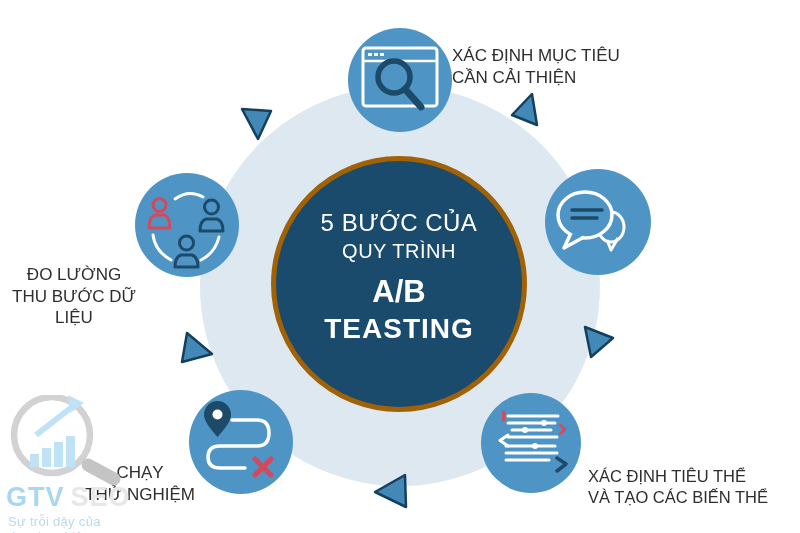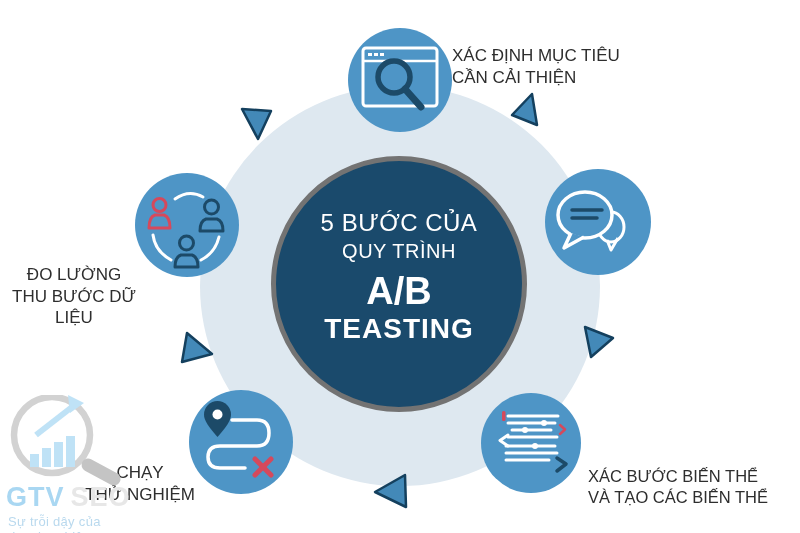--- a/index.html
+++ b/index.html
@@ -11,26 +11,26 @@
   
   .bg-ring{
     left:200px;top:86px;width:400px;height:400px;border-radius:50%;
     background:#DEE8F0;
   }
   
   .arrow-layer{left:0;top:0;width:800px;height:533px;}
   
   .center-circle{
     left:271px;top:156px;width:246px;height:246px;border-radius:50%;
-    background:#1A4A6C;border:5px solid #737373;
+    background:#1A4A6C;border:5px solid #a16207;
     color:#ffffff;text-align:center;box-sizing:content-box;
   }
   .center-circle .t1{margin-top:47px;font-size:24px;letter-spacing:.5px;line-height:29px;}
   .center-circle .t2{font-size:20px;letter-spacing:.5px;line-height:29px;}
-  .center-circle .t3{margin-top:7px;font-size:38px;font-weight:bold;line-height:37px;}
+  .center-circle .t3{margin-top:7px;font-size:31px;font-weight:bold;line-height:37px;}
   .center-circle .t4{font-size:28px;font-weight:bold;letter-spacing:1px;line-height:37px;}
   
   .step-circle{border-radius:50%;background:#4E95C6;}
   .step-circle svg{position:absolute;left:0;top:0;}
   
   .step-label{color:#2E2E2E;font-size:17px;line-height:22px;}
   .step-label span{display:block;}
   .lbl-top{left:452px;top:13px;margin-top:32px;}
   .lbl-right{left:633px;top:266px;}
   .lbl-bottom-right{left:588px;top:466px;font-size:16.5px;line-height:21px;}
@@ -104,21 +104,21 @@
       <line x1="27" y1="44" x2="76" y2="44" stroke="#ffffff" stroke-width="3" stroke-linecap="round"></line>
       <polyline points="27,42 19,47.5 27,53" fill="none" stroke="#ffffff" stroke-width="3" stroke-linecap="round" stroke-linejoin="round"></polyline>
       <line x1="25" y1="53" x2="74" y2="53" stroke="#ffffff" stroke-width="3" stroke-linecap="round"></line>
       <circle cx="54" cy="53" r="3" fill="#ffffff"></circle>
       <line x1="25" y1="60" x2="76" y2="60" stroke="#ffffff" stroke-width="3" stroke-linecap="round"></line>
       <line x1="25" y1="67" x2="68" y2="67" stroke="#ffffff" stroke-width="3" stroke-linecap="round"></line>
       <polyline points="76,65 85,71 76,78" fill="none" stroke="#1C4A68" stroke-width="3.5" stroke-linecap="round" stroke-linejoin="round"></polyline>
     </svg>
   </div>
   <div class="abs step-label lbl-bottom-right">
-    <span>XÁC BƯỚC BIẾN THỂ</span>
+    <span>XÁC ĐỊNH TIÊU THỂ</span>
     <span>VÀ TẠO CÁC BIẾN THỂ</span>
   </div>
 
   <div class="abs step-circle" style="left:189px;top:390px;width:104px;height:104px;">
     <svg width="104" height="104" viewBox="0 0 104 104">
       <path d="M 28.5,47 C 20,37 15,31 15,24.5 A 13.5,13.5 0 1 1 42,24.5 C 42,31 37,37 28.5,47 Z" fill="#1C4A68"></path>
       <circle cx="28.5" cy="24.5" r="5" fill="#ffffff"></circle>
       <path d="M 43,30 H 68 Q 80,30 80,43 Q 80,56 68,56 H 31 Q 19,56 19,67 Q 19,78 31,78 H 56" fill="none" stroke="#ffffff" stroke-width="3.5" stroke-linecap="round"></path>
       <line x1="66" y1="69" x2="82" y2="85" stroke="#D5495C" stroke-width="5" stroke-linecap="round"></line>
       <line x1="82" y1="69" x2="66" y2="85" stroke="#D5495C" stroke-width="5" stroke-linecap="round"></line>

